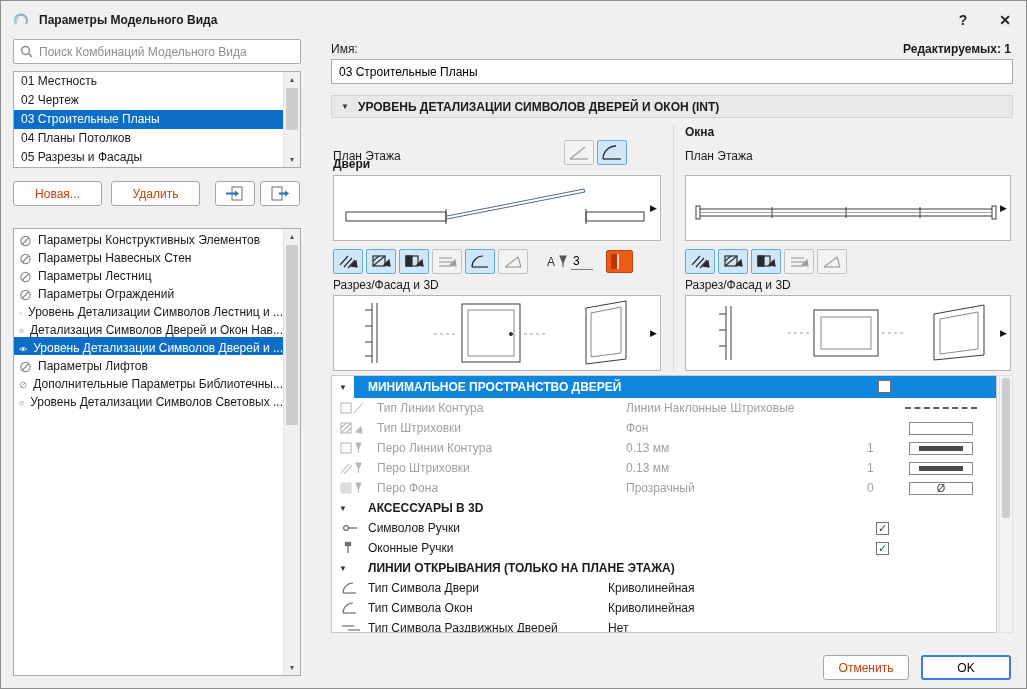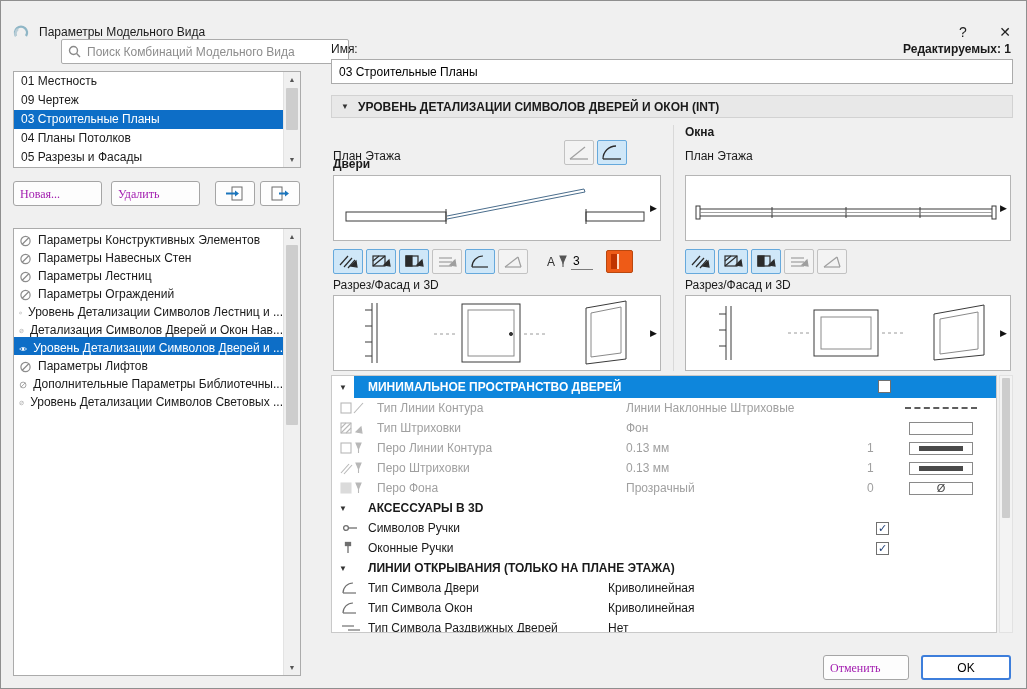--- a/index.html
+++ b/index.html
@@ -5,47 +5,47 @@
   * { box-sizing: border-box; }
   html,body { margin:0; padding:0; background:#ffffff; }
   #dialog {
     position:relative; width:1027px; height:689px;
     background:#f0f0f0; border:1px solid #8f8f8f;
     font-family:"Liberation Sans", sans-serif; font-size:12px; color:#1a1a1a;
     overflow:hidden;
   }
 
   
-  .titlebar { position:absolute; left:0; top:16px; right:0; height:30px; }
+  .titlebar { position:absolute; left:0; top:4px; right:0; height:30px;font-weight:bold; }
   .title-text { position:absolute; left:38px; top:8px; font-size:12px; }
   .tb-btn { position:absolute; top:0; width:42px; height:30px; text-align:center; line-height:30px; font-size:14px; color:#222; cursor:default; }
   #btn-close { right:0; }
   #btn-help { right:42px; }
   .logo { position:absolute; left:12px; top:7px; }
 
   
   .searchbox { position:absolute; left:12px; top:38px; width:288px; height:25px;
     background:#fff; border:1px solid #ababab; border-radius:2px;
-    display:flex; align-items:center; gap:6px; padding:0 6px;margin-left:48px; }
+    display:flex; align-items:center; gap:6px; padding:0 6px; }
   .searchbox .ph { color:#8d8d8d; white-space:nowrap; overflow:hidden; }
 
   .listbox { position:absolute; background:#fff; border:1px solid #ababab; }
   #combo-list { left:12px; top:70px; width:288px; height:97px; }
   #opt-list   { left:12px; top:227px; width:288px; height:448px; }
   .list-inner { position:absolute; left:0; top:0; right:17px; bottom:0; overflow:hidden; }
   .combo-item { height:19px; line-height:19px; padding-left:7px; white-space:nowrap; }
   .opt-item { height:18px; display:flex; align-items:flex-end; gap:6px; padding-left:5px; white-space:nowrap; }
   .sel-blue { background:#0d6ec7; color:#fff; }
 
   .vscroll { position:absolute; top:0; right:0; bottom:0; width:17px; background:#f0f0f0; border-left:1px solid #e3e3e3; }
   .vscroll .sarr { position:absolute; left:0; right:0; height:15px; text-align:center; font-size:7px; line-height:15px; color:#555; }
   .vscroll .up { top:0; } .vscroll .dn { bottom:0; }
   .vscroll .thumb { position:absolute; left:2px; right:2px; background:#cdcdcd; border-radius:1px; }
 
-  .btn { background:#fdfdfd; border:1px solid #a5a5a5; border-radius:3px; text-align:left; font-family:Liberation Serif, serif; font-size:12px; color:#a21caf; }
+  .btn { background:#fdfdfd; border:1px solid #a5a5a5; border-radius:3px; text-align:center; font-family:Liberation Sans, sans-serif; font-size:12px; color:#c2410c; }
   #btn-new { position:absolute; left:12px; top:180px; width:89px; height:25px; line-height:23px; }
   #btn-del { position:absolute; left:110px; top:180px; width:89px; height:25px; line-height:23px; }
   .iconbtn { position:absolute; top:180px; width:40px; height:25px; background:#fdfdfd; border:1px solid #a5a5a5; border-radius:3px;
     display:flex; align-items:center; justify-content:center; }
   #btn-import { left:214px; } #btn-export { left:259px; }
 
   
   .lbl { position:absolute; }
   #lbl-name { left:330px; top:41px; }
   #lbl-edit { right:15px; top:41px; font-weight:bold;margin-left:26px; }
@@ -142,21 +142,21 @@
         <circle cx="5.5" cy="5.5" r="4" fill="none" stroke="#8a8a8a" stroke-width="1.4"></circle>
         <line x1="8.6" y1="8.6" x2="12" y2="12" stroke="#8a8a8a" stroke-width="1.4"></line>
       </svg>
     </span>
     <span class="ph">Поиск Комбинаций Модельного Вида</span>
   </div>
 
   <div class="listbox" id="combo-list">
     <div class="list-inner">
       <div class="combo-item">01 Местность</div>
-      <div class="combo-item">09 Чертеж</div>
+      <div class="combo-item">02 Чертеж</div>
       <div class="combo-item sel-blue">03 Строительные Планы</div>
       <div class="combo-item">04 Планы Потолков</div>
       <div class="combo-item">05 Разрезы и Фасады</div>
     </div>
     <div class="vscroll">
       <div class="sarr up">▲</div>
       <div class="thumb" style="top:16px;height:42px;"></div>
       <div class="sarr dn">▼</div>
     </div>
   </div>

